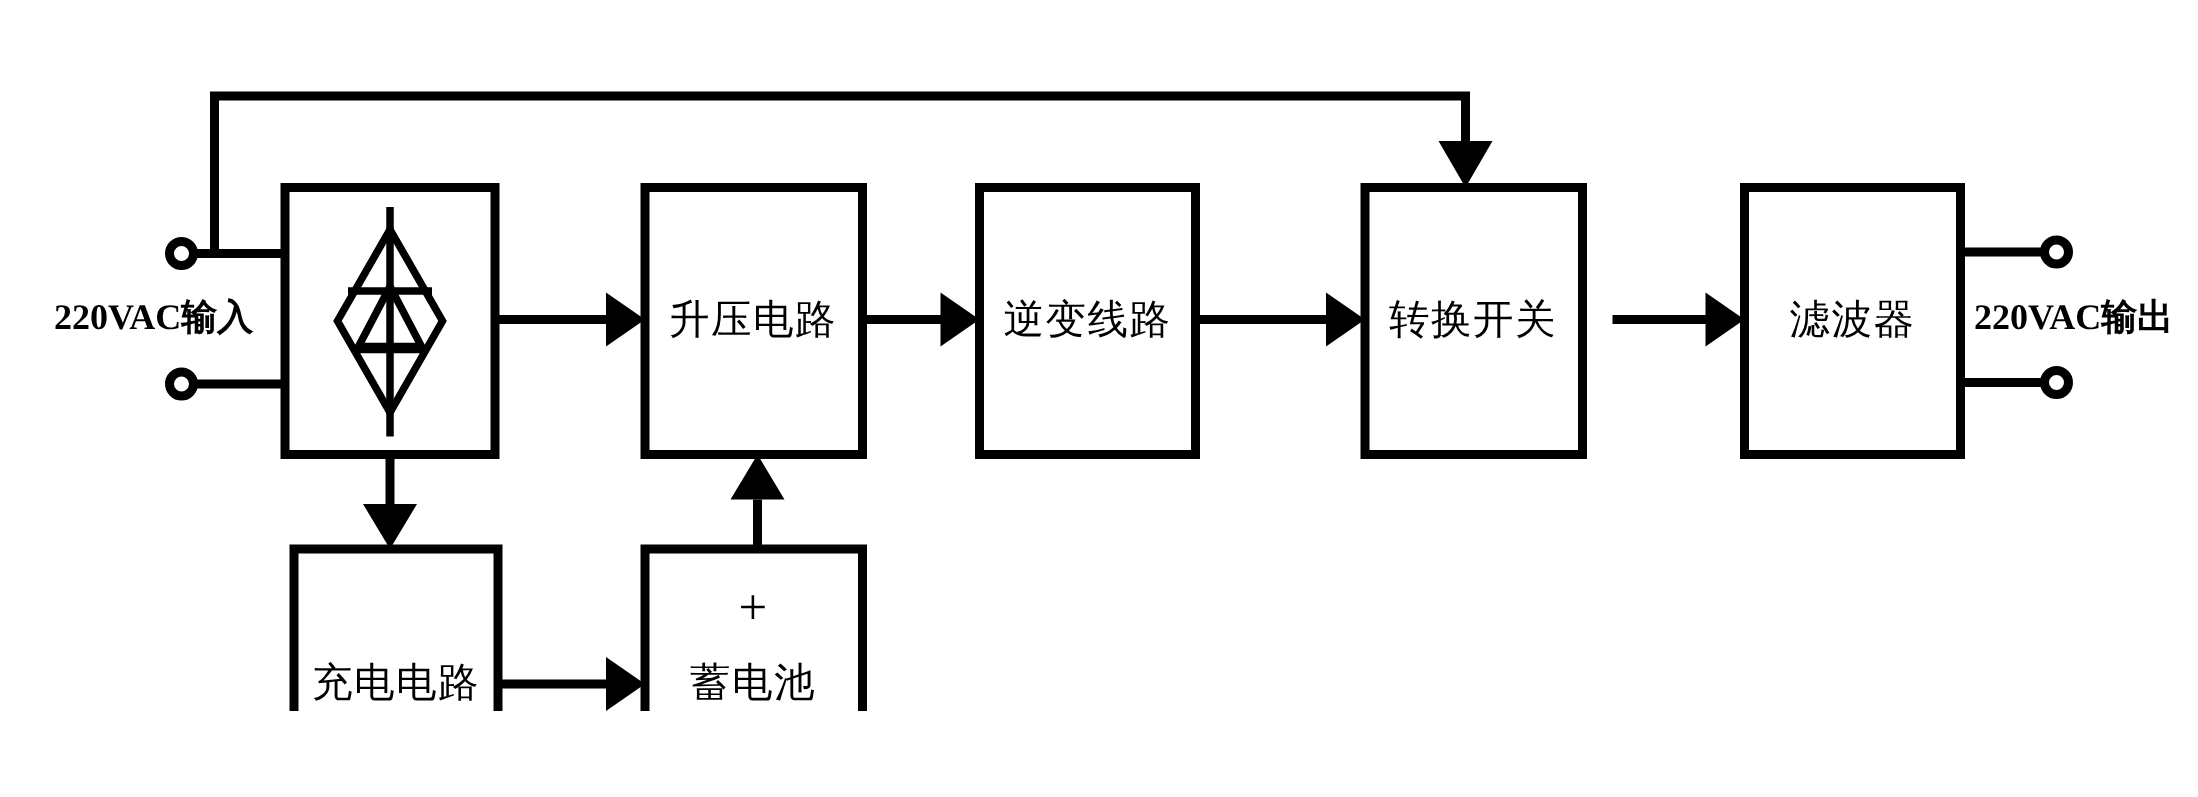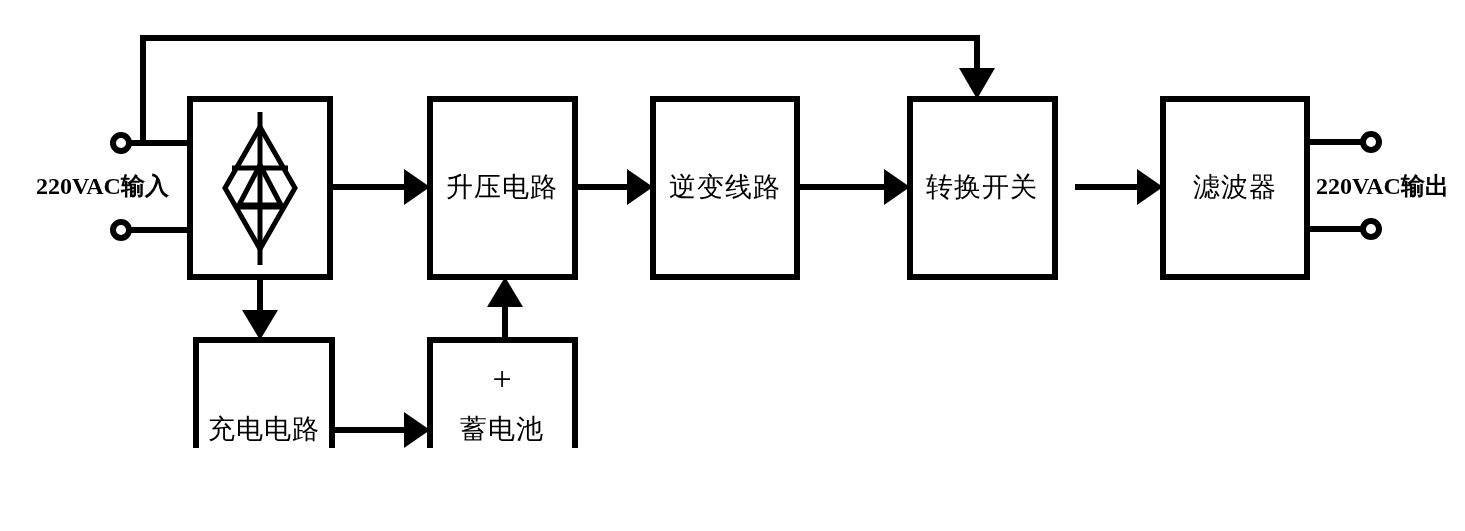--- a/index.html
+++ b/index.html
@@ -10,20 +10,21 @@
   }
   body {
     font-family: "Liberation Serif", "DejaVu Serif", serif;
   }
   #diagram-root {
     position: relative;
     width: 1465px;
     height: 448px;
     background: #ffffff;
     overflow: hidden;
+    margin-top: 26px;
   }
   #diagram-svg {
     position: absolute;
     left: 0;
     top: 0;
     width: 1465px;
     height: 531px;
     display: block;
   }
   .blk-label {

